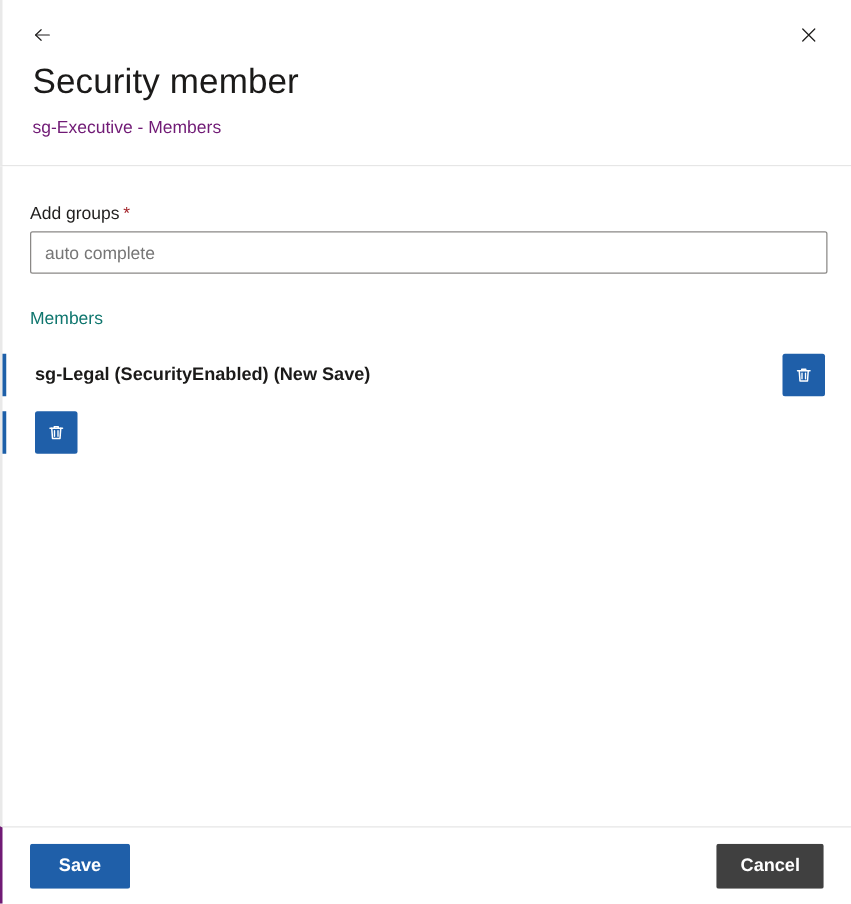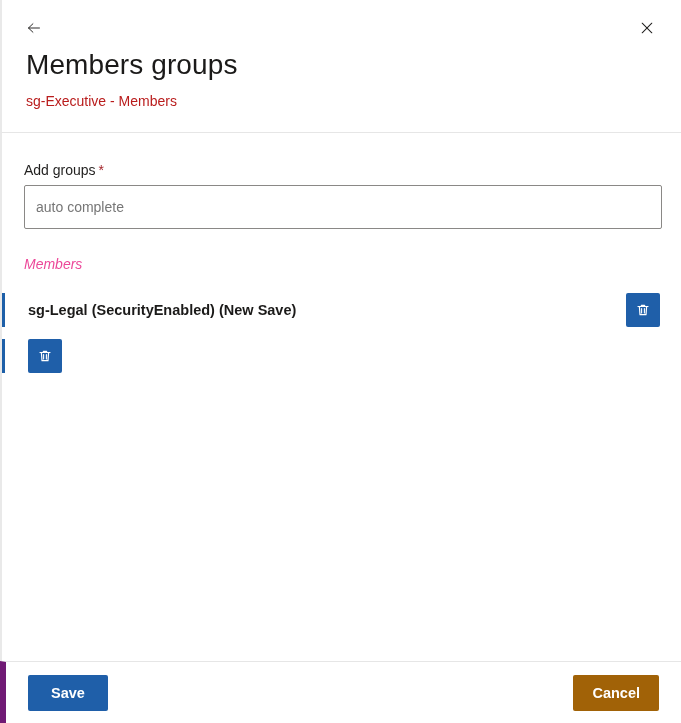--- a/index.html
+++ b/index.html
@@ -58,21 +58,21 @@
     font-size: 28px;
     line-height: 34px;
     font-weight: 400;
     color: #1b1a19;
     letter-spacing: 0.1px;
   }
   .panel-subtitle {
     margin: 10px 0 0 0;
     font-size: 14px;
     line-height: 18px;
-    color: #b91c1c;
+    color: #701a75;
     font-weight: 400;
   }
 
   
   .panel-body {
     flex: 1 1 auto;
     box-sizing: border-box;
     padding: 28px 22px 0 22px;
     background: #ffffff;
     border-left: 2px solid #e9e9e9;
@@ -87,40 +87,39 @@
     display: block;
   }
   .required-star {
     color: #a4262c;
     font-size: 14px;
     margin-left: 3px;
   }
   .text-input {
     box-sizing: border-box;
     width: 638px;
-    height: 44px;
+    height: 34px;
     border: 1px solid #8a8886;
     border-radius: 2px;
     padding: 0 11px;
     font-family: "Liberation Sans", sans-serif;
     font-size: 14px;
     color: #201f1e;
     background: #ffffff;
     outline: none;
   }
   .text-input::placeholder {
     color: #767676;
     font-size: 14px;
   }
   .members-label {
     margin-top: 26px;
     font-size: 14px;
     line-height: 18px;
-    color: #ec4899;
-    font-style: italic;
+    color: #0f766e;
   }
   .member-list {
     margin-top: 14px;
   }
   .member-row {
     position: relative;
     display: flex;
     align-items: center;
     justify-content: space-between;
     height: 46px;
@@ -158,21 +157,21 @@
   .delete-btn svg { display: block; }
 
   
   .panel-footer {
     position: relative;
     box-sizing: border-box;
     height: 62px;
     flex: 0 0 auto;
     background: #ffffff;
     border-top: 1px solid #e6e6e6;
-    border-left: 6px solid #701a75;
+    border-left: 2px solid #701a75;
     display: flex;
     align-items: center;
     justify-content: space-between;
     padding: 0 22px;
   }
   .btn {
     box-sizing: border-box;
     min-width: 80px;
     height: 36px;
     padding: 0 18px;
@@ -181,21 +180,21 @@
     font-family: "Liberation Sans", sans-serif;
     font-size: 14.5px;
     font-weight: 700;
     cursor: pointer;
   }
   .btn-primary {
     background: #1f5fa9;
     color: #ffffff;
   }
   .btn-cancel {
-    background: #a16207;
+    background: #404040;
     color: #ffffff;
     min-width: 84px;
   }
 </style>
 </head>
 <body>
 
 <div class="panel">
 
   <div class="panel-header">
@@ -205,21 +204,21 @@
           <path d="M3.5 11h15" stroke="#201f1e" stroke-width="1.3" stroke-linecap="round"></path>
           <path d="M9.5 5.2 3.4 11l6.1 5.8" stroke="#201f1e" stroke-width="1.3" stroke-linecap="round" stroke-linejoin="round" fill="none"></path>
         </svg>
       </button>
       <button class="icon-btn close-btn" aria-label="Close">
         <svg width="20" height="20" viewBox="0 0 20 20" fill="none" aria-hidden="true">
           <path d="M4 4l12 12M16 4L4 16" stroke="#201f1e" stroke-width="1.3" stroke-linecap="round"></path>
         </svg>
       </button>
     </div>
-    <h1 class="panel-title">Members groups</h1>
+    <h1 class="panel-title">Security member</h1>
     <div class="panel-subtitle">sg-Executive - Members</div>
   </div>
 
   <div class="panel-body">
 
     <label class="field-label">
       <span>Add groups</span><span class="required-star">*</span>
     </label>
 
     <input class="text-input" type="text" value="" placeholder="auto complete" style="">

